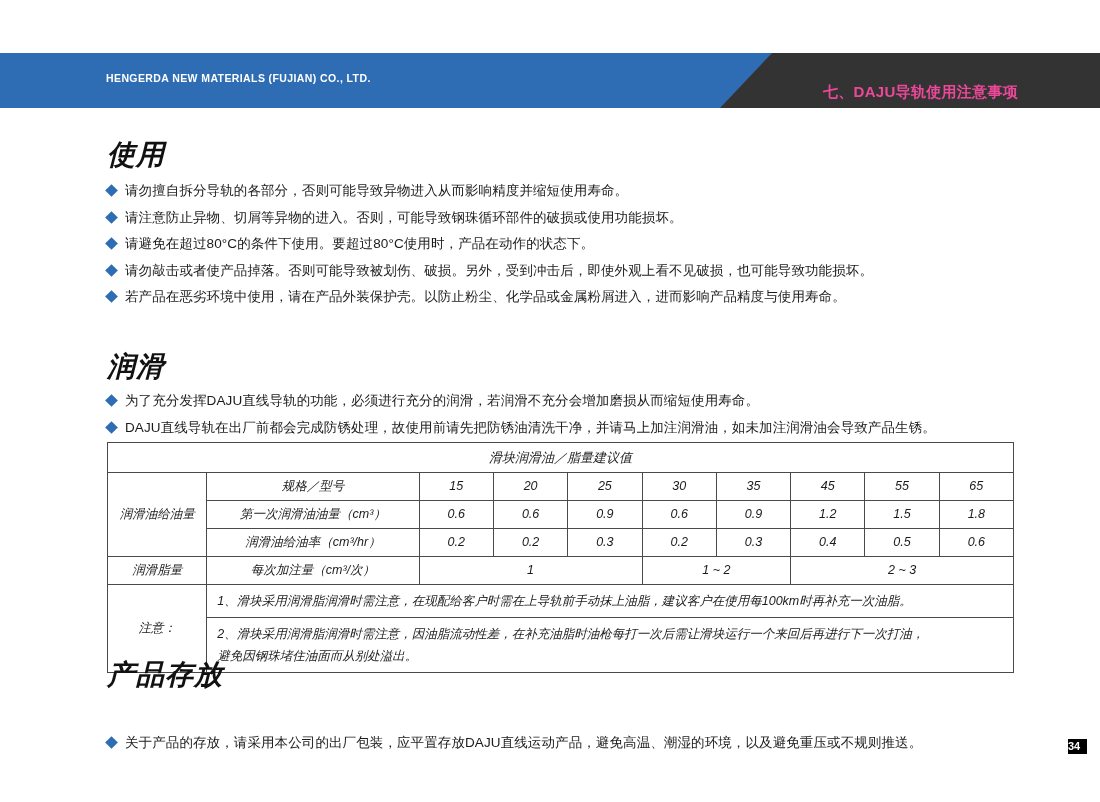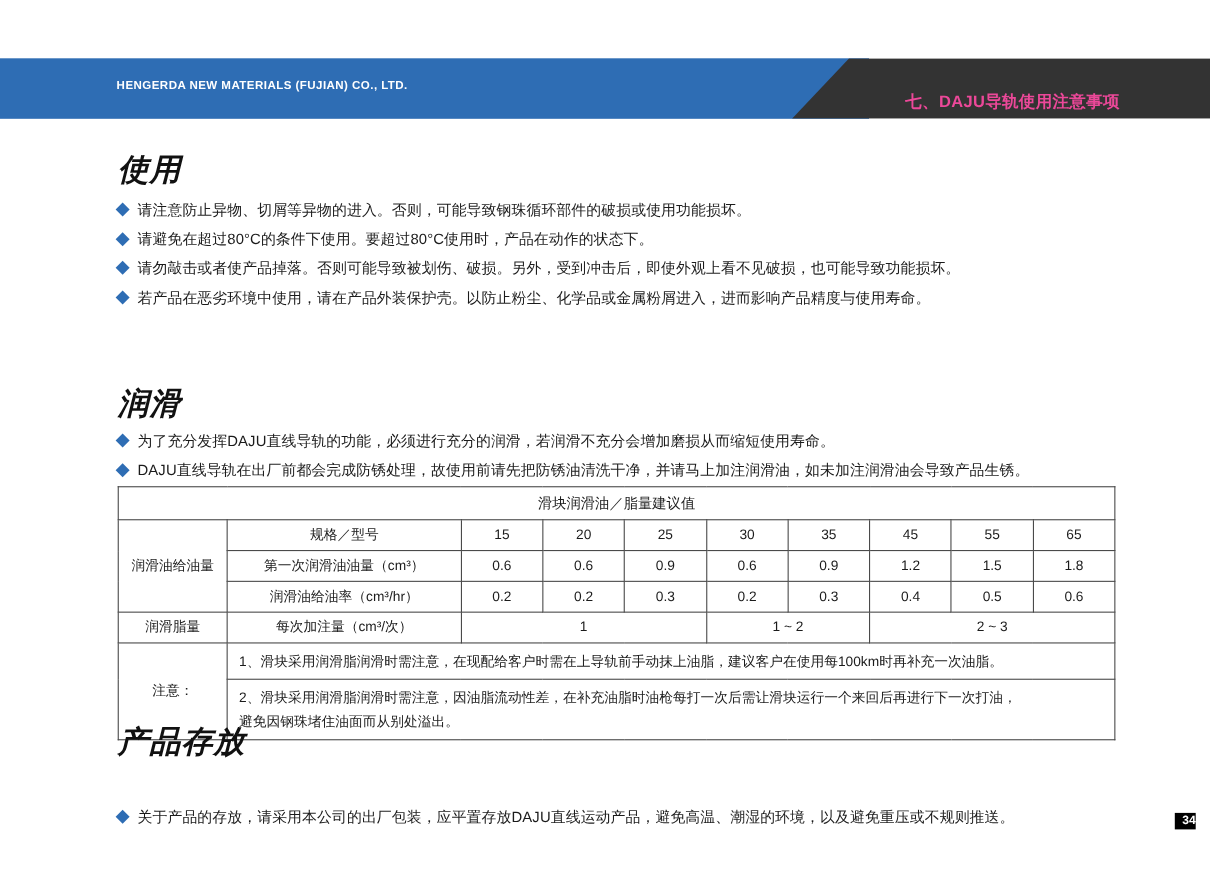--- a/index.html
+++ b/index.html
@@ -120,20 +120,21 @@
     border-collapse: collapse;
     font-size: 12.5px;
     color: #1b1b1b;
   }
   .lub-table td {
     border: 1px solid #4a4a4a;
     text-align: center;
     padding: 4px 3px;
     height: 19px;
     line-height: 17px;
+    font-style: italic;
   }
   .lub-table td.note-cell {
     text-align: left;
     padding: 5px 10px 5px 10px;
     line-height: 22px;
   }
   .tbl-header td {
     font-size: 13px;
     padding: 5px 3px;
   }
@@ -142,38 +143,42 @@
   .page-num {
     position: absolute;
     right: 13px;
     bottom: 48px;
     width: 19px;
     height: 15px;
     background: #000000;
     color: #ffffff;
     font-size: 11px;
     line-height: 15px;
-    text-align: right;
+    text-align: left;
     font-weight: bold;
   }
 </style>
 </head>
 <body>
 
 <div class="header">
   <div class="header-blue"></div>
   <div class="header-dark"></div>
   <div class="company-name">HENGERDA NEW MATERIALS (FUJIAN) CO., LTD.</div>
   <div class="section-title">七、DAJU导轨使用注意事项</div>
 </div>
 
 <div class="content">
 
   <h2 class="block-title title-use">使用</h2>
   <ul class="bullet-list list-use">
+    <li>
+        <span class="diamond"></span>
+        <span>请勿擅自拆分导轨的各部分，否则可能导致异物进入从而影响精度并缩短使用寿命。</span>
+      </li>
     <li>
         <span class="diamond"></span>
         <span>请注意防止异物、切屑等异物的进入。否则，可能导致钢珠循环部件的破损或使用功能损坏。</span>
       </li>
     <li>
         <span class="diamond"></span>
         <span>请避免在超过80°C的条件下使用。要超过80°C使用时，产品在动作的状态下。</span>
       </li>
     <li>
         <span class="diamond"></span>

